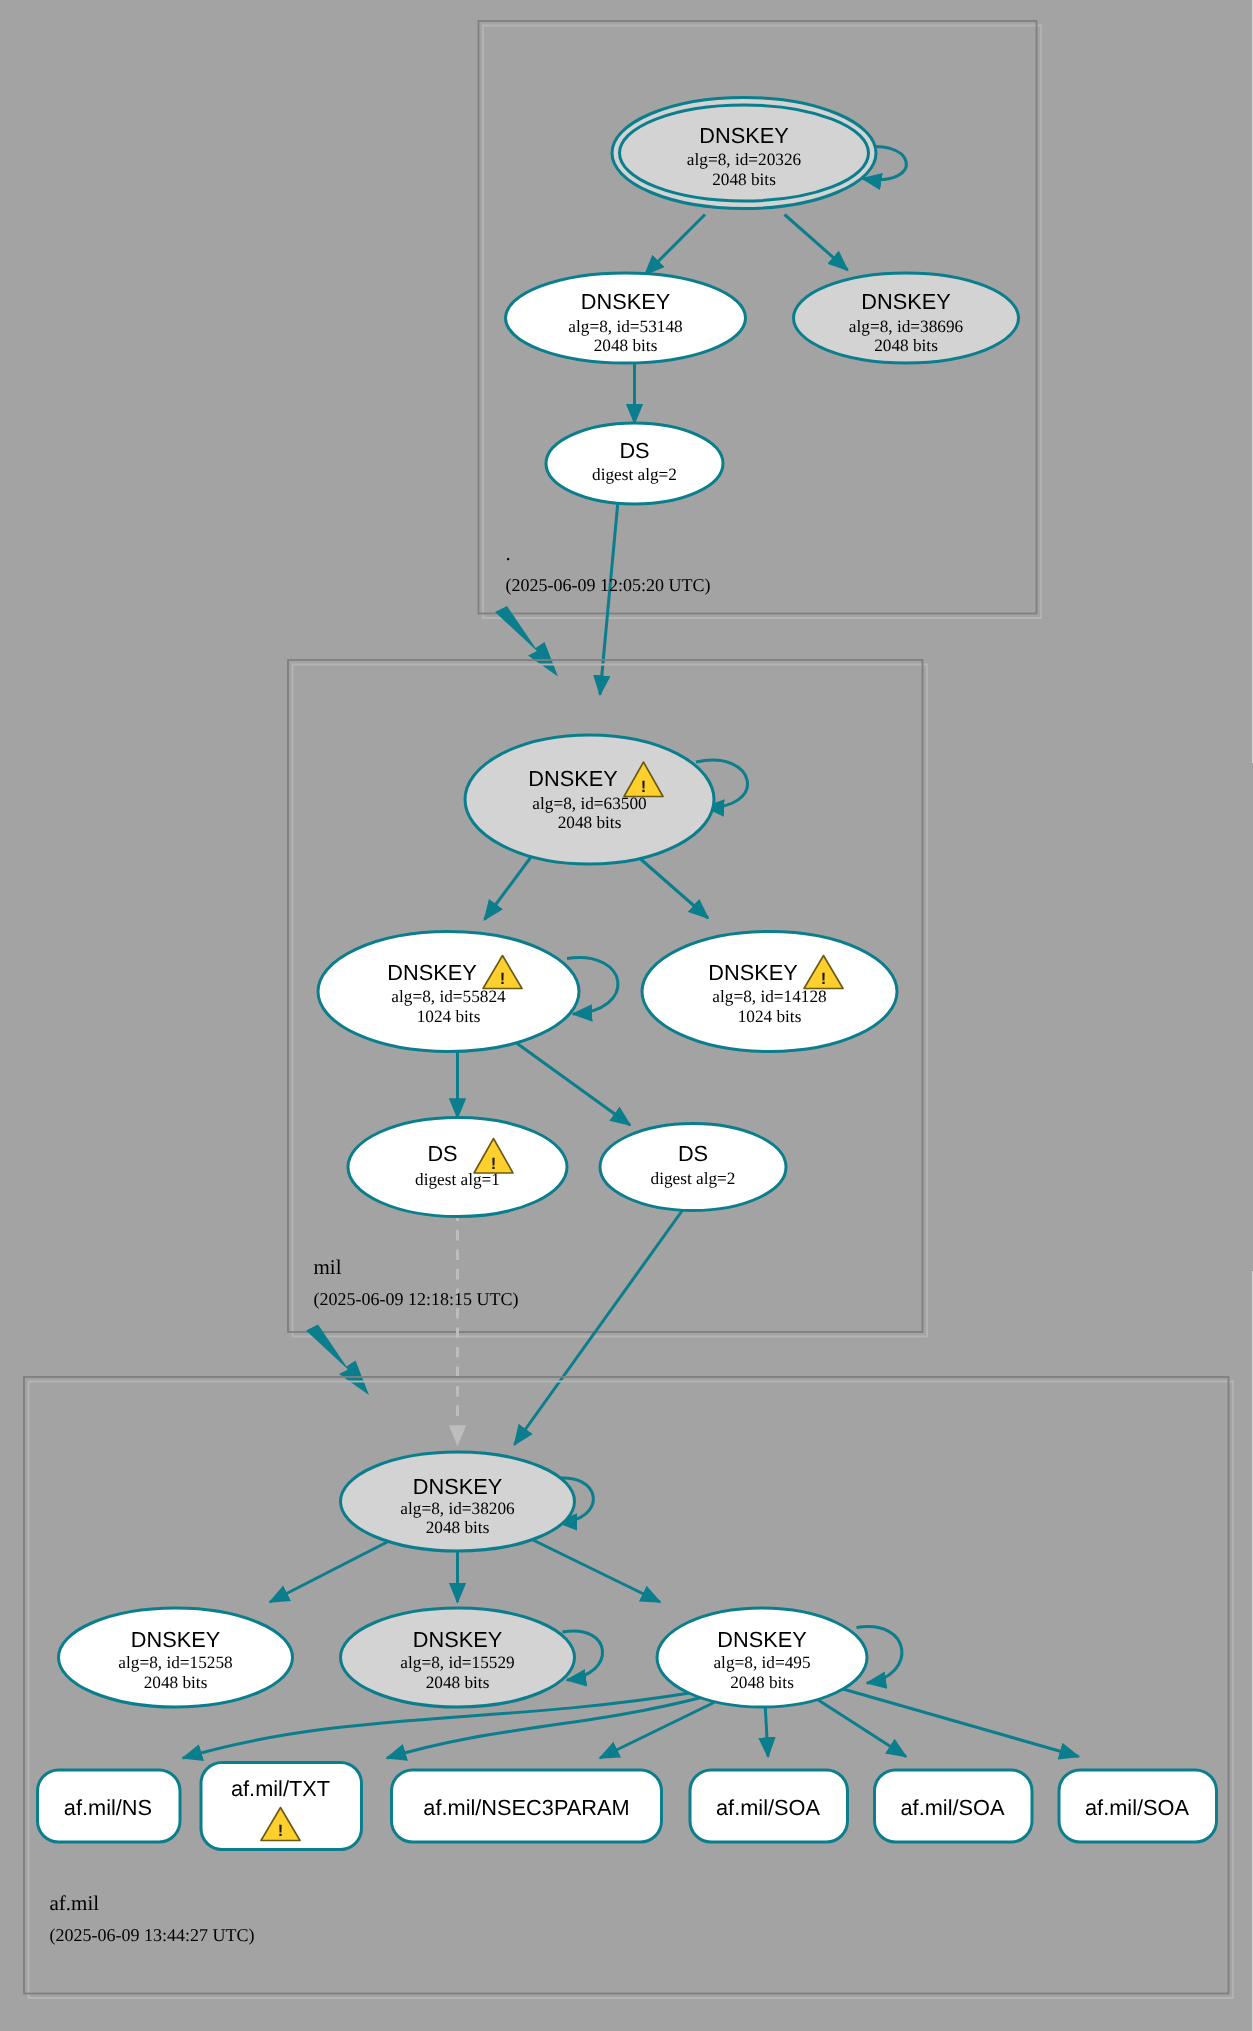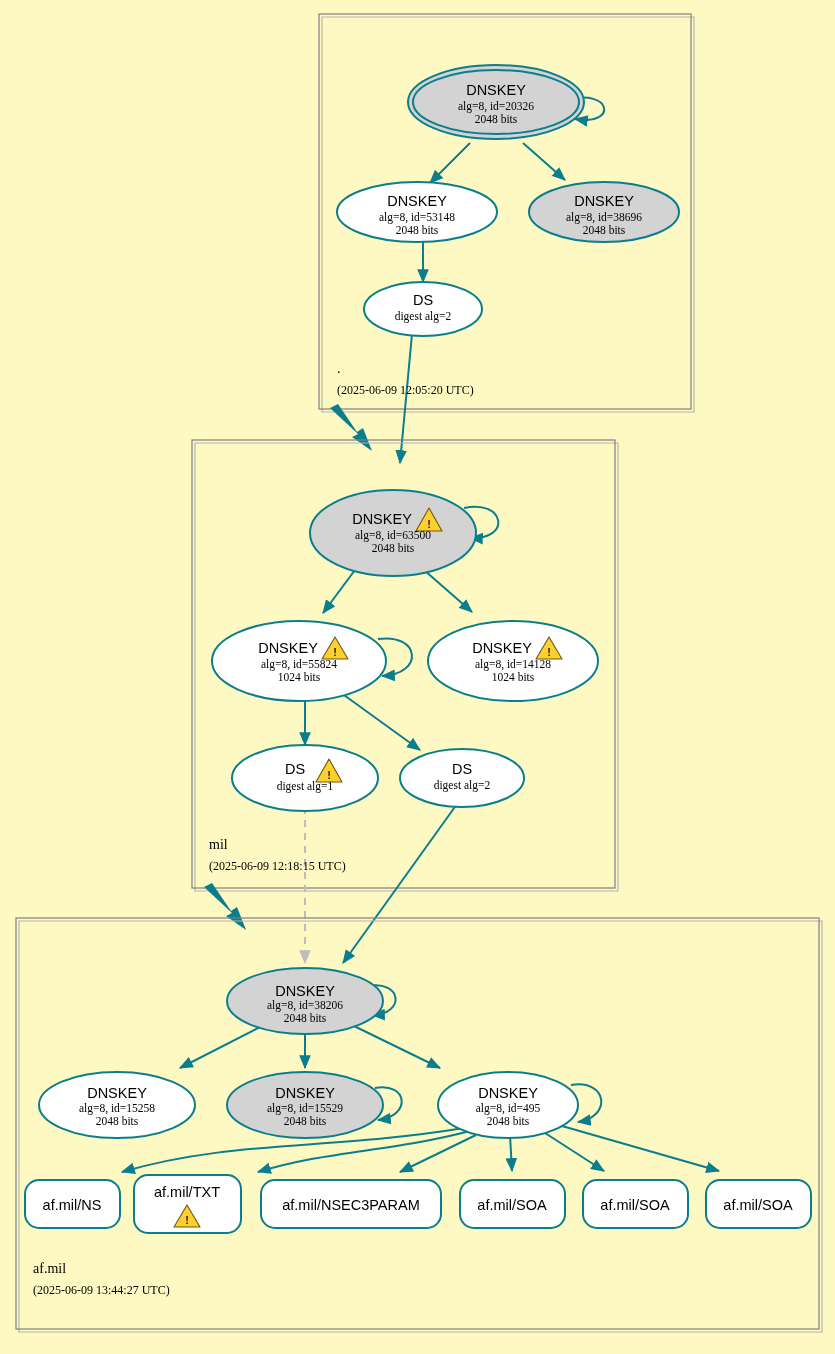--- a/index.html
+++ b/index.html
@@ -1,17 +1,17 @@
 <!DOCTYPE html>
 <html><head>
 <meta charset="utf-8">
 <style>
   html,body{margin:0;padding:0;background:#ffffff;}
   body{width:835px;height:1354px;font-family:"Liberation Sans",sans-serif;}
-  #stage{position:relative;width:835px;height:1354px;overflow:hidden;background:#fef9c3;}
+  #stage{position:relative;width:835px;height:1354px;overflow:hidden;background:#a3a3a3;}
   svg#graph{position:absolute;left:0;top:0;width:835px;height:1354px;}
   .zone-box{fill:none;stroke:#7f7f7f;stroke-width:1.2;}
   .zone-shadow{fill:none;stroke:#b4b4b4;stroke-width:1.2;}
   .node-ell{stroke:#0a7e8c;stroke-width:2;}
   .ell-white{fill:#ffffff;}
   .ell-gray{fill:#d3d3d3;}
   .rr-box{fill:#ffffff;stroke:#0a7e8c;stroke-width:2;}
   .edge{fill:none;stroke:#0a7e8c;stroke-width:2;}
   .edge-thick{fill:#0a7e8c;stroke:none;}
   .edge-dash{fill:none;stroke:#bdbdbd;stroke-width:2;stroke-dasharray:7 6;}

